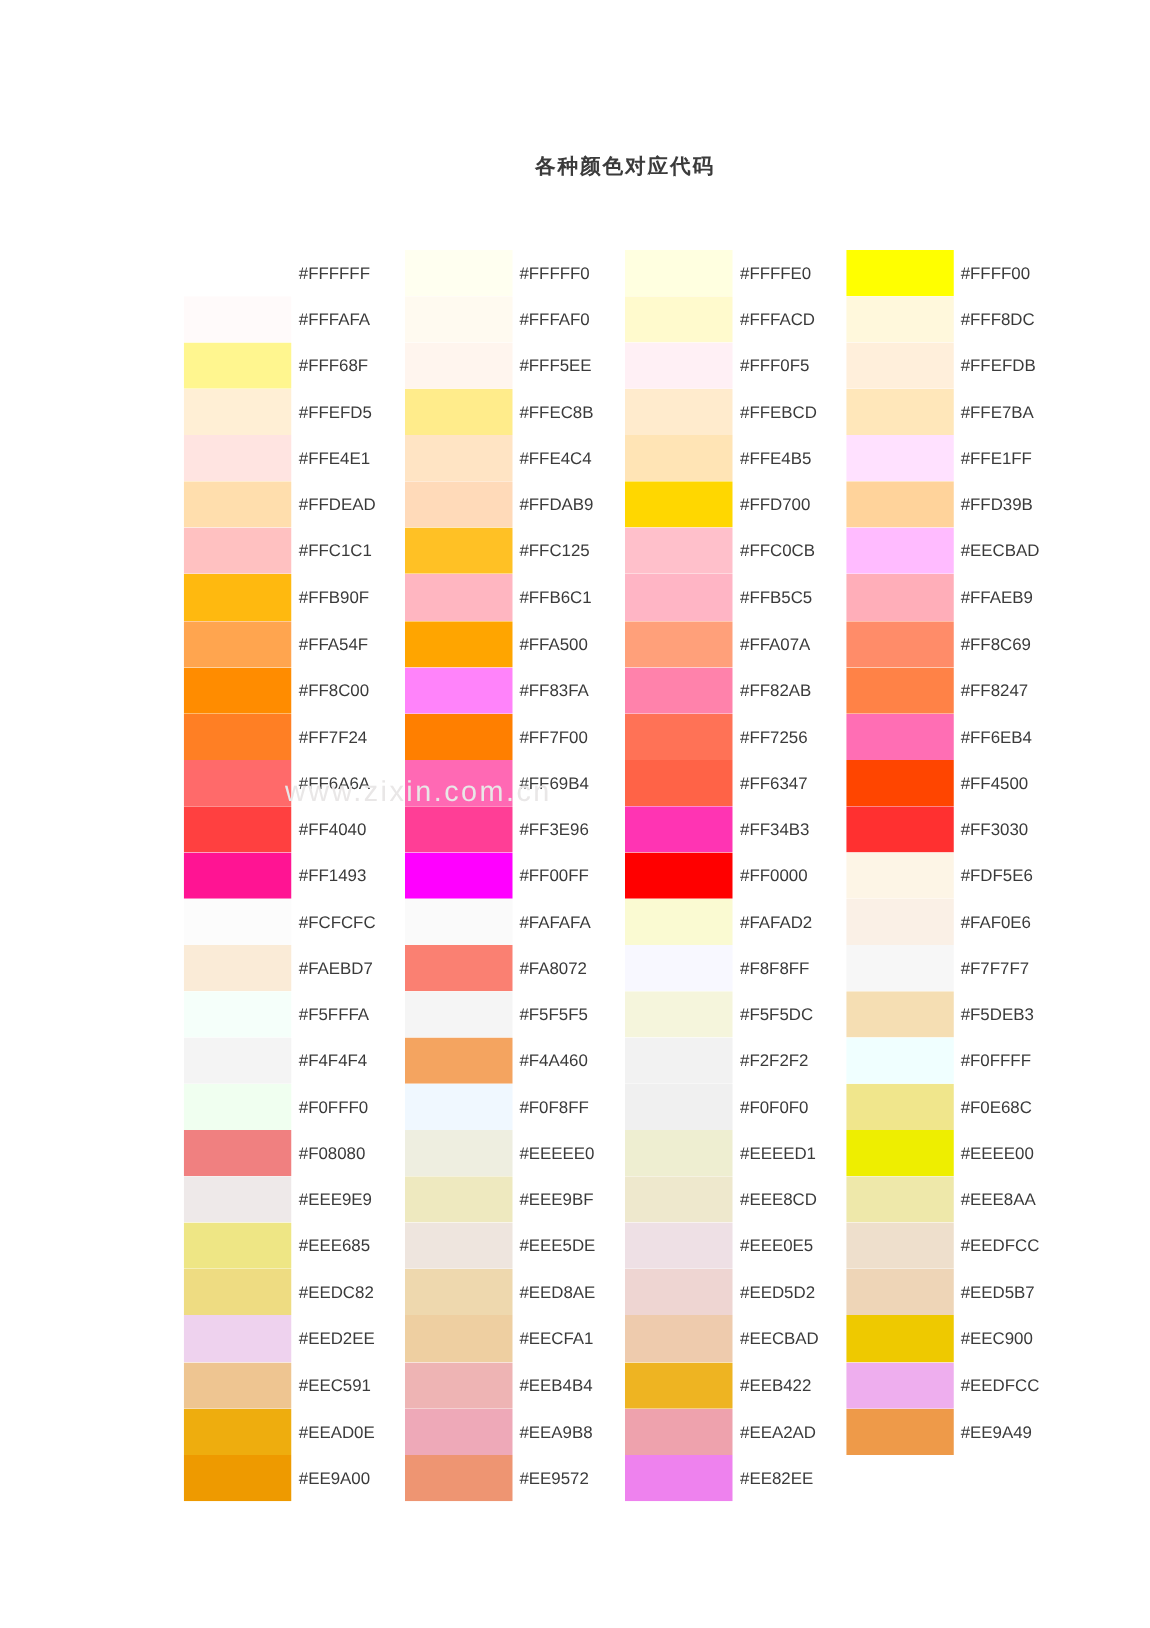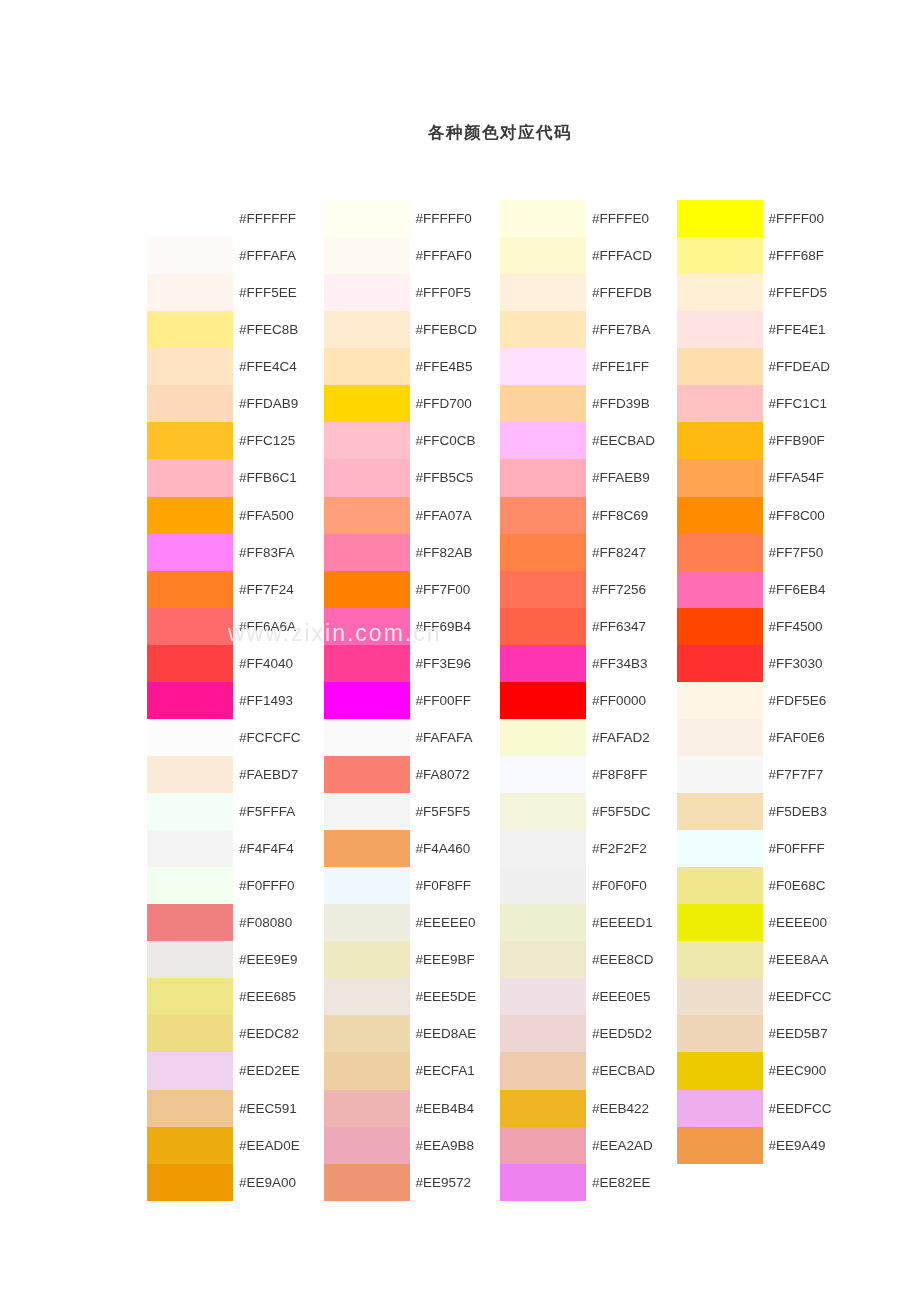--- a/index.html
+++ b/index.html
@@ -117,20 +117,24 @@
       </div>
       <div class="cell">
         <div class="swatch" style="background-color: rgb(255, 250, 240);"></div>
         <div class="label">#FFFAF0</div>
       </div>
       <div class="cell">
         <div class="swatch" style="background-color: rgb(255, 250, 205);"></div>
         <div class="label">#FFFACD</div>
       </div>
       <div class="cell">
+        <div class="swatch" style="background-color: rgb(255, 248, 220);"></div>
+        <div class="label">#FFF8DC</div>
+      </div>
+      <div class="cell">
         <div class="swatch" style="background-color: rgb(255, 246, 143);"></div>
         <div class="label">#FFF68F</div>
       </div>
       <div class="cell">
         <div class="swatch" style="background-color: rgb(255, 245, 238);"></div>
         <div class="label">#FFF5EE</div>
       </div>
       <div class="cell">
         <div class="swatch" style="background-color: rgb(255, 240, 245);"></div>
         <div class="label">#FFF0F5</div>
@@ -243,24 +247,20 @@
         <div class="swatch" style="background-color: rgb(255, 131, 250);"></div>
         <div class="label">#FF83FA</div>
       </div>
       <div class="cell">
         <div class="swatch" style="background-color: rgb(255, 130, 171);"></div>
         <div class="label">#FF82AB</div>
       </div>
       <div class="cell">
         <div class="swatch" style="background-color: rgb(255, 130, 71);"></div>
         <div class="label">#FF8247</div>
-      </div>
-      <div class="cell">
-        <div class="swatch" style="background-color: rgb(255, 127, 80);"></div>
-        <div class="label">#FF7F50</div>
       </div>
       <div class="cell">
         <div class="swatch" style="background-color: rgb(255, 127, 36);"></div>
         <div class="label">#FF7F24</div>
       </div>
       <div class="cell">
         <div class="swatch" style="background-color: rgb(255, 127, 0);"></div>
         <div class="label">#FF7F00</div>
       </div>
       <div class="cell">

